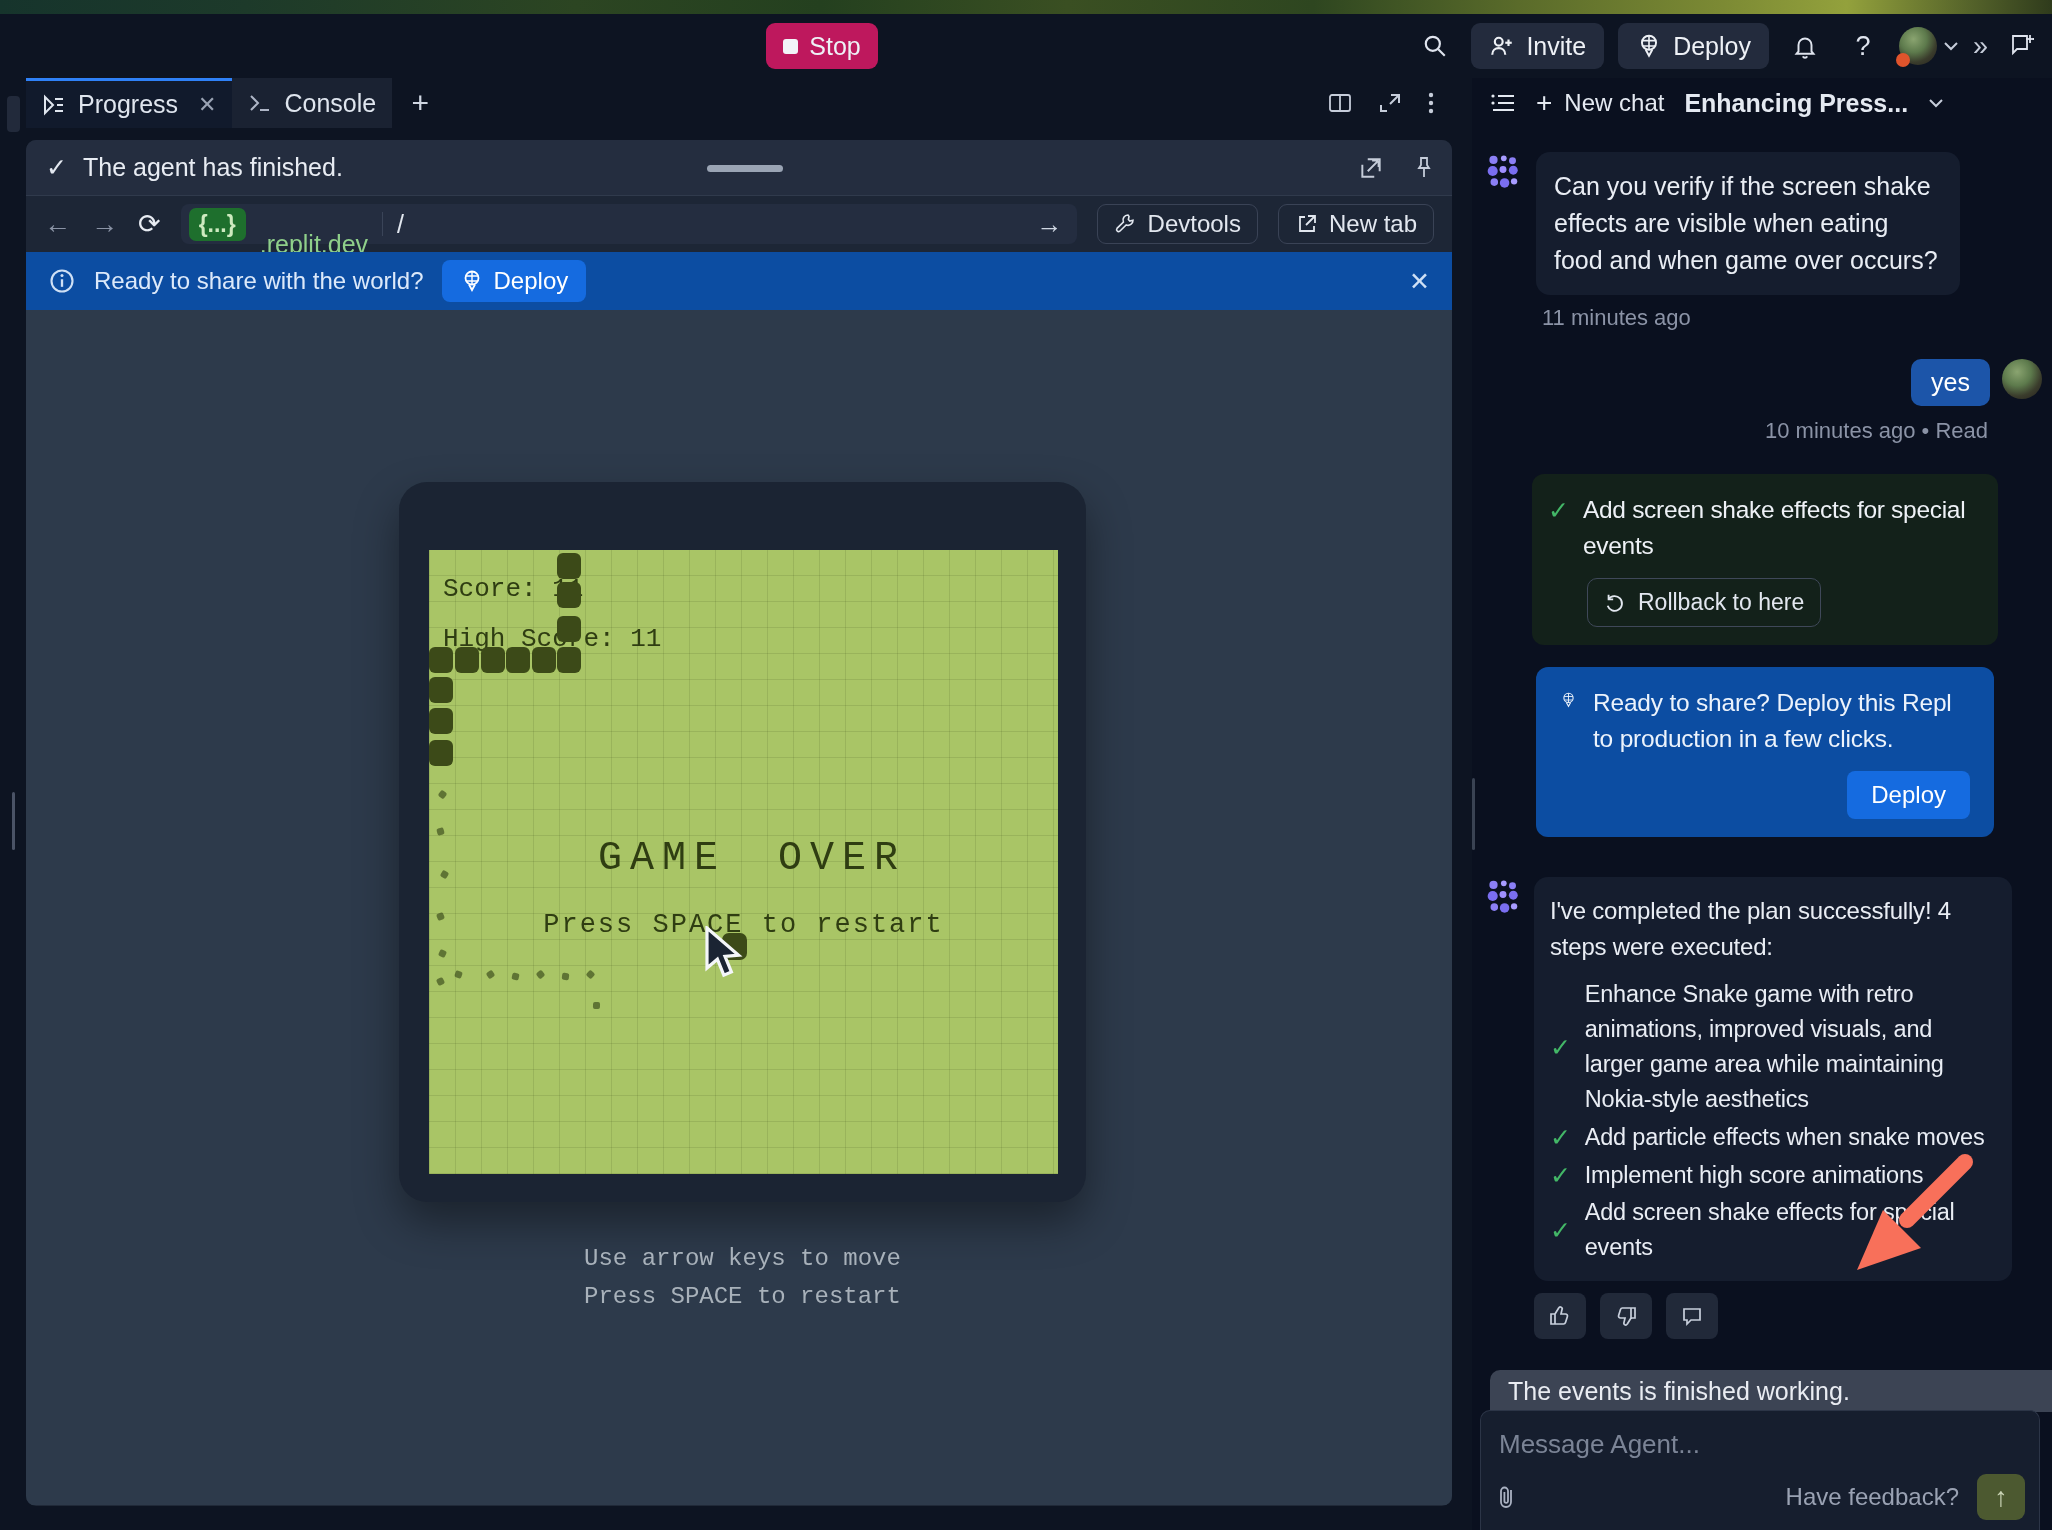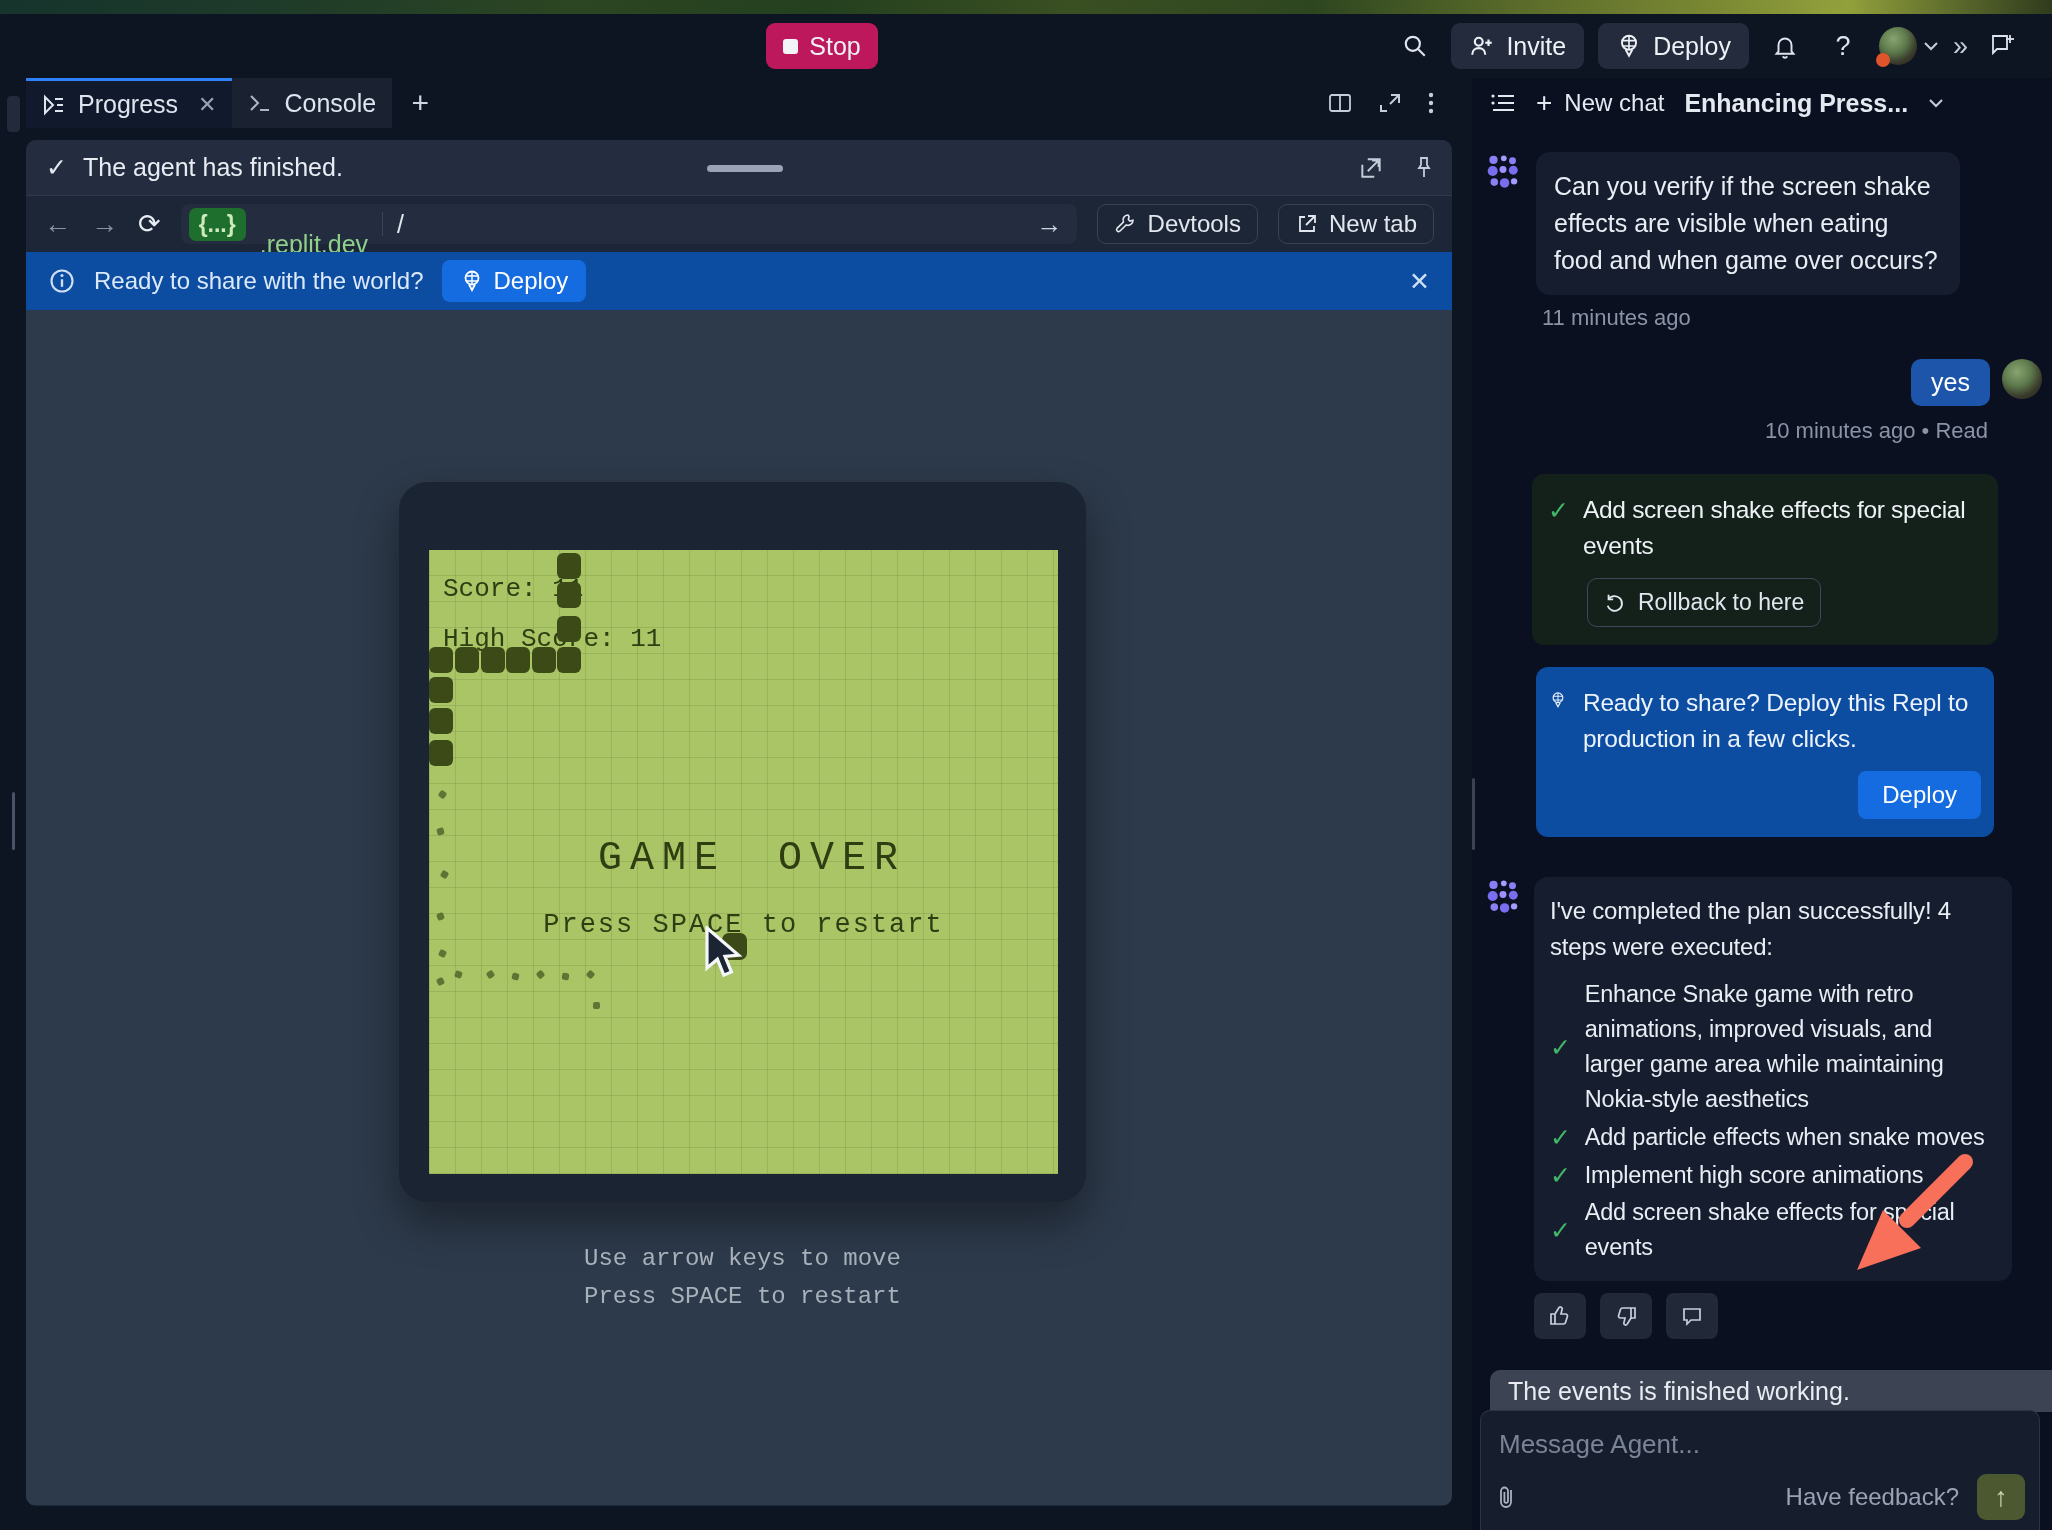--- a/index.html
+++ b/index.html
@@ -9,21 +9,21 @@
 
   
   .wallpaper { position:absolute; left:0; top:0; width:2052px; height:14px;
     background:linear-gradient(90deg,#16342c 0%,#1d3a2a 12%,#2c4522 28%,#24401f 40%,#3a4f22 52%,#2e4620 64%,#5a6b2a 74%,#7c8a34 84%,#93a13c 90%,#55632a 96%,#2f3b1c 100%); }
 
   
   .topbar { position:absolute; left:0; top:14px; width:2052px; height:64px; background:#0d1422; }
   .stop-btn { position:absolute; left:766px; top:9px; height:46px; width:112px; background:#be185d; border-radius:9px;
     display:flex; align-items:center; justify-content:center; gap:11px; color:#eef1f6; font-size:25px; }
   .stop-square { width:15px; height:15px; background:#f2f4f8; border-radius:3px; }
-  .topbar-right { position:absolute; right:28px; top:0; height:64px; display:flex; align-items:center; gap:14px; }
+  .topbar-right { position:absolute; right:8px; top:0; height:64px; display:flex; align-items:center; gap:14px; }
   .tb-iconbtn { width:44px; height:44px; display:flex; align-items:center; justify-content:center; color:#dfe4ee; }
   .tb-btn { height:46px; padding:0 18px; background:#232b3d; border-radius:9px; display:flex; align-items:center; gap:11px;
     color:#eef1f6; font-size:25px; }
   .avatar-wrap { display:flex; align-items:center; gap:6px; }
   .avatar { width:38px; height:38px; border-radius:50%; position:relative;
     background:radial-gradient(circle at 38% 32%, #8aa470 0%, #5d7a4c 38%, #3a3c2c 66%, #241f1c 100%); }
   .avatar-badge { position:absolute; left:-3px; bottom:-2px; width:14px; height:14px; border-radius:50%; background:#e0542c; }
   .qmark { font-size:27px; color:#dfe4ee; }
   .chev-double { font-size:27px; color:#c6cdda; letter-spacing:-2px; }
 
@@ -108,21 +108,21 @@
   .yes-meta { text-align:right; margin:12px 56px 0 0; color:#8b93a6; font-size:22px; }
 
   .task-card { margin:30px 0 0 52px; width:466px; background:#13211a; border-radius:12px; padding:18px 18px 18px 16px; }
   .task-title-row { display:flex; gap:14px; }
   .check-green { color:#43b767; font-size:25px; line-height:36px; }
   .task-title { color:#eef1f6; font-size:24.5px; line-height:36px; letter-spacing:-0.3px; }
   .task-meta { margin:6px 0 0 39px; color:#82c795; font-size:23px; }
   .rollback-btn { margin:14px 0 0 39px; display:inline-flex; align-items:center; gap:12px; border:1px solid #3f4859;
     border-radius:10px; padding:10px 16px; color:#e2e7ef; font-size:23px; background:transparent; }
 
-  .deploy-card { margin:22px 0 0 56px; width:458px; background:#0c4da2; border-radius:12px; padding:18px 13px; }
+  .deploy-card { margin:22px 0 0 56px; width:458px; background:#0c4da2; border-radius:12px; padding:18px 24px; }
   .deploy-card-row { display:flex; gap:16px; }
   .deploy-card-text { color:#ecf3fc; font-size:24.5px; line-height:36px; letter-spacing:-0.2px; }
   .deploy-card-btn-row { display:flex; justify-content:flex-end; margin-top:14px; }
   .deploy-card-btn { background:#156be0; border-radius:8px; padding:10px 24px; color:#ffffff; font-size:24px; }
 
   .summary-row { display:flex; gap:12px; margin-top:40px; }
   .summary-bubble { background:#151d2e; border-radius:14px; padding:16px 16px; color:#e9edf4; width:478px;
     font-size:24px; line-height:36px; letter-spacing:-0.2px; }
   .checklist { list-style:none; margin-top:12px; }
   .checklist li { display:flex; align-items:center; gap:14px; margin-top:2px; }

